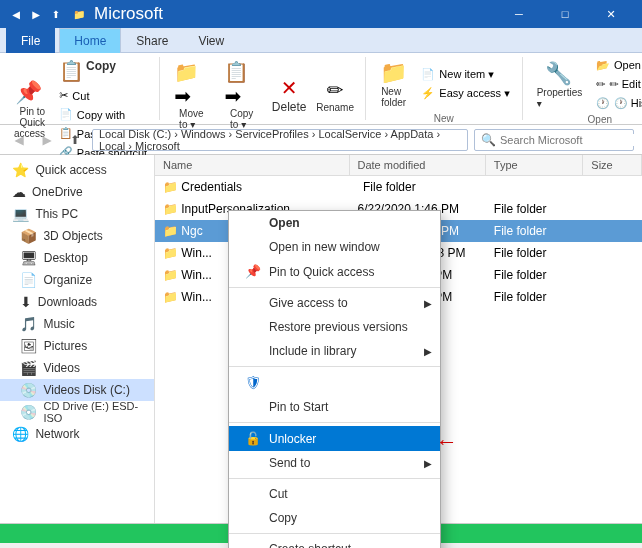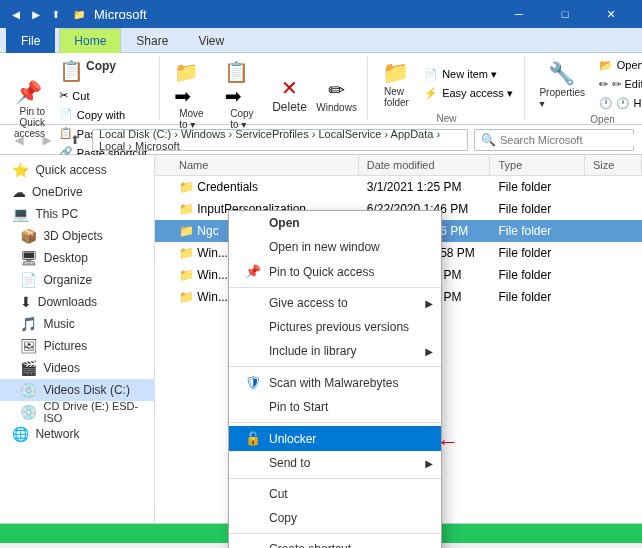--- a/index.html
+++ b/index.html
@@ -61,21 +61,21 @@
     .ribbon-tab {
       padding: 5px 14px;
       cursor: pointer;
       font-size: 12px;
       border: 1px solid transparent;
       border-bottom: none;
       margin-bottom: -1px;
       color: #333;
     }
     .ribbon-tab.active {
-      background: #bef264;
+      background: #7dd3fc;
       border-color: #b8c8e0;
       color: #1a5fb4;
     }
     .ribbon-tab-file {
       background: #1a5fb4;
       color: white;
       padding: 5px 14px;
       margin-right: 4px;
     }
 
@@ -237,21 +237,21 @@
       top: 0;
     }
     .col-header {
       padding: 4px 8px;
       font-size: 11px;
       color: #555;
       cursor: pointer;
       user-select: none;
       border-right: 1px solid #ddd;
     }
-    .col-name { width: 200px; margin-left: 16px; }
+    .col-name { width: 200px; }
     .col-date { width: 140px; }
     .col-type { width: 100px; }
     .col-size { width: 60px; }
     .file-row {
       display: flex;
       align-items: center;
       height: 22px;
       cursor: pointer;
       border-bottom: 1px solid transparent;
     }
@@ -318,21 +318,21 @@
 </head>
 <body>
 
 <div class="title-bar">
   <div class="title-bar-icons">
     <div class="title-icon">◀</div>
     <div class="title-icon">▶</div>
     <div class="title-icon">⬆</div>
   </div>
   <span class="title-icon" style="margin-right:6px">📁</span>
-  <span style="font-size:13px">Microsoft</span>
+  <span style="font-size:17px">Microsoft</span>
   <div class="window-controls">
     <div class="win-btn">─</div>
     <div class="win-btn">□</div>
     <div class="win-btn close">✕</div>
   </div>
 </div>
 
 <div class="ribbon-tabs">
   <div class="ribbon-tab ribbon-tab-file">File</div>
   <div class="ribbon-tab active">Home</div>
@@ -385,21 +385,21 @@
       <div class="ribbon-btn">
         <span style="font-size:20px">📋➡</span>
         <span style="font-size:10px;color:#333">Copy<br>to ▾</span>
       </div>
       <div class="ribbon-btn">
         <span style="font-size:20px;color:#cc0000">✕</span>
         <span style="font-size:12px;color:#333">Delete</span>
       </div>
       <div class="ribbon-btn">
         <span style="font-size:20px">✏</span>
-        <span style="font-size:10px;color:#333">Windows</span>
+        <span style="font-size:10px;color:#333">Rename</span>
       </div>
     </div>
     <div class="ribbon-group-label">Organize</div>
   </div>
 
   <div class="ribbon-group">
     <div class="ribbon-group-buttons">
       <div class="ribbon-btn">
         <span style="font-size:22px">📁</span>
         <span style="font-size:10px;color:#333">New<br>folder</span>
@@ -515,21 +515,20 @@
   <div class="file-list">
     <div class="file-list-header">
       <div class="col-header col-name">Name</div>
       <div class="col-header col-date">Date modified</div>
       <div class="col-header col-type">Type</div>
       <div class="col-header col-size">Size</div>
     </div>
 
     <div class="file-row">
       <div class="file-cell col-name"><span>📁</span> Credentials</div>
-      <div class="file-cell col-date">3/1/2021 1:25 PM</div>
       <div class="file-cell col-type">File folder</div>
       <div class="file-cell col-size"></div>
     </div>
     <div class="file-row">
       <div class="file-cell col-name"><span>📁</span> InputPersonalization</div>
       <div class="file-cell col-date">6/22/2020 1:46 PM</div>
       <div class="file-cell col-type">File folder</div>
       <div class="file-cell col-size"></div>
     </div>
     <div class="file-row highlighted">
@@ -581,31 +580,30 @@
     <span>Pin to Quick access</span>
   </div>
   <div class="ctx-separator"></div>
   <div class="ctx-item">
     <span class="ctx-icon"></span>
     <span>Give access to</span>
     <span class="ctx-arrow">▶</span>
   </div>
   <div class="ctx-item">
     <span class="ctx-icon"></span>
-    <span>Pictures previous versions</span>
+    <span>Restore previous versions</span>
   </div>
   <div class="ctx-item">
     <span class="ctx-icon"></span>
     <span>Include in library</span>
     <span class="ctx-arrow">▶</span>
   </div>
   <div class="ctx-separator"></div>
   <div class="ctx-item">
     <span class="ctx-icon" style="color:#0066cc">🛡</span>
-    <span>Scan with Malwarebytes</span>
   </div>
   <div class="ctx-item">
     <span class="ctx-icon"></span>
     <span>Pin to Start</span>
   </div>
   <div class="ctx-separator"></div>
   <div class="ctx-item highlighted" style="position:relative">
     <span class="ctx-icon">🔓</span>
     <span>Unlocker</span>
 

